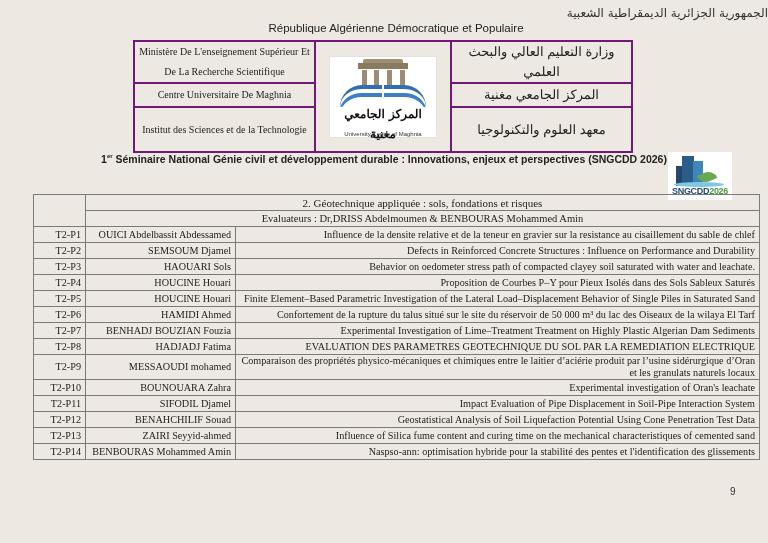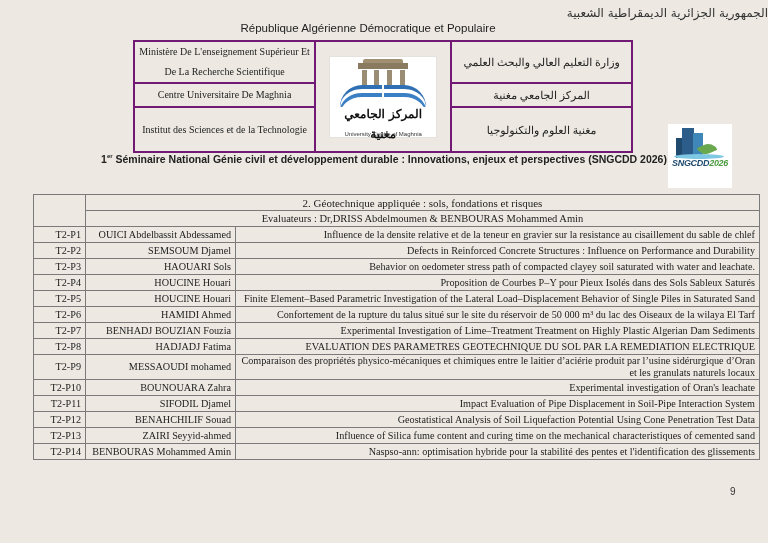--- a/index.html
+++ b/index.html
@@ -11,53 +11,53 @@
     font-family:"Liberation Serif", serif;
   }
   .arabic-title {
     position:absolute; left:0; width:768px; top:6px;
     font-size:12px; direction:rtl;
     font-family:"DejaVu Sans", sans-serif; color:#333;
   }
   .fr-title {
     position:absolute; left:0; width:736px; top:22px;
     text-align:center; font-size:11.5px;
-    font-family:"Liberation Sans", sans-serif; color:#222;
+    font-family:"Liberation Sans", sans-serif; color:#222;padding-left:28px;
   }
   table.head {
     position:absolute; left:133px; top:40px;
     width:500px; border-collapse:collapse;
     font-size:10px;
   }
   table.head td {
     border:2px solid #701a75; text-align:center; vertical-align:middle;
     padding:0 4px; line-height:20px;
   }
-  table.head td.ar { direction:rtl; font-family:Liberation Serif, serif; font-size:11px;margin-top:40px; }
+  table.head td.ar { direction:rtl; font-family:Liberation Sans, sans-serif; font-size:13px;margin-top:40px; }
   .logo-cell { width:131px; padding:2px !important; }
   .logo {
     width:106px; height:80px; margin:0 auto; background:#fff;
     position:relative; box-shadow:0 0 1px #bbb;
   }
   .logo .roof { position:absolute; left:28px; top:6px; width:50px; height:6px; background:#8a7a60; }
   .logo .roof2 { position:absolute; left:33px; top:2px; width:40px; height:5px; background:#a08f70; border-radius:2px 2px 0 0; }
   .logo .col { position:absolute; top:13px; width:5px; height:18px; background:#9a8d74; }
   .logo .book-l { position:absolute; left:10px; top:28px; width:42px; height:18px; border-top:4px solid #2f6fb3; border-radius:40px 0 0 0; box-shadow: inset 0 4px 0 #fff, inset 0 8px 0 #3b7fc4; }
   .logo .book-r { position:absolute; right:10px; top:28px; width:42px; height:18px; border-top:4px solid #2f6fb3; border-radius:0 40px 0 0; box-shadow: inset 0 4px 0 #fff, inset 0 8px 0 #3b7fc4; }
   .logo .ar-name { position:absolute; left:0; right:0; top:47px; text-align:center; font-size:12px; font-family:"DejaVu Serif", serif; color:#111; direction:rtl; font-weight:bold; }
   .logo .en-name { position:absolute; left:0; right:0; top:67px; text-align:center; font-size:6px; font-family:"Liberation Sans", sans-serif; color:#333; }
   .seminar {
     position:absolute; left:0; width:768px; top:150px;
     text-align:center; font-size:10.5px; font-weight:bold;
     font-family:"Liberation Sans", sans-serif; color:#222; line-height:13px;
   }
   .seminar sup { font-size:6px; }
   .sng-logo {
-    position:absolute; left:668px; top:124px; width:64px; height:64px;
-    background:#fff; overflow:hidden;font-style:italic;
+    position:absolute; left:668px; top:152px; width:64px; height:48px;
+    background:#fff; overflow:hidden;
   }
   .sng-logo .bld1 { position:absolute; left:14px; top:4px; width:12px; height:30px; background:#2c5d8a; }
   .sng-logo .bld2 { position:absolute; left:25px; top:9px; width:10px; height:25px; background:#3f87b8; }
   .sng-logo .bld3 { position:absolute; left:8px; top:14px; width:7px; height:20px; background:#1f4a6e; }
   .sng-logo .leaf { position:absolute; left:30px; top:20px; width:18px; height:10px; background:#6aa84f; border-radius:0 12px 0 12px; transform:rotate(-25deg); }
   .sng-logo .wave { position:absolute; left:6px; top:30px; width:50px; height:5px; background:#7ec8e3; border-radius:50%; }
   .sng-logo .txt { position:absolute; left:0; right:0; top:34px; text-align:center; font-size:9px; font-weight:bold; font-family:"Liberation Sans", sans-serif; color:#1f4a6e; letter-spacing:-0.3px; }
   .sng-logo .txt span { color:#4a9a3f; }
   table.main {
     position:absolute; left:33px; top:194px; width:727px;
@@ -103,21 +103,21 @@
       </div>
     </td>
     <td class="ar" style="width:175px">وزارة التعليم العالي والبحث العلمي</td>
   </tr>
   <tr style="height:24px">
     <td>Centre Universitaire De Maghnia</td>
     <td class="ar">المركز الجامعي مغنية</td>
   </tr>
   <tr style="height:45px">
     <td>Institut des Sciences et de la Technologie</td>
-    <td class="ar">مغنية العلوم والتكنولوجيا</td>
+    <td class="ar">معهد العلوم والتكنولوجيا</td>
   </tr>
 </tbody>
   </table>
 
 <div class="seminar">
   <div><span>1</span><sup>er</sup><span> Séminaire National Génie civil et développement durable : Innovations, enjeux et perspectives (SNGCDD 2026)</span></div>
 </div>
 
 <div class="sng-logo">
   <div class="bld3"></div>

